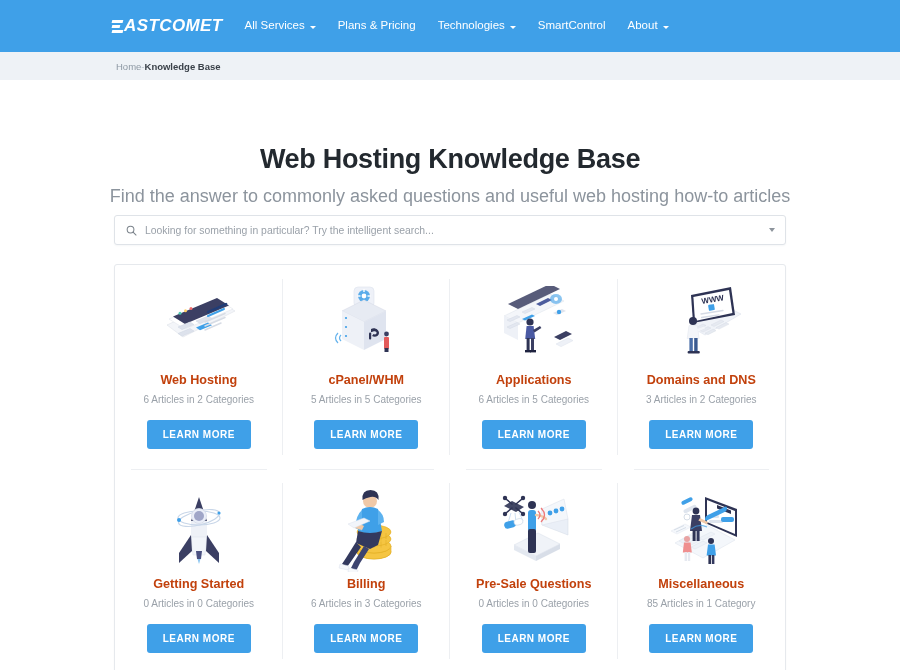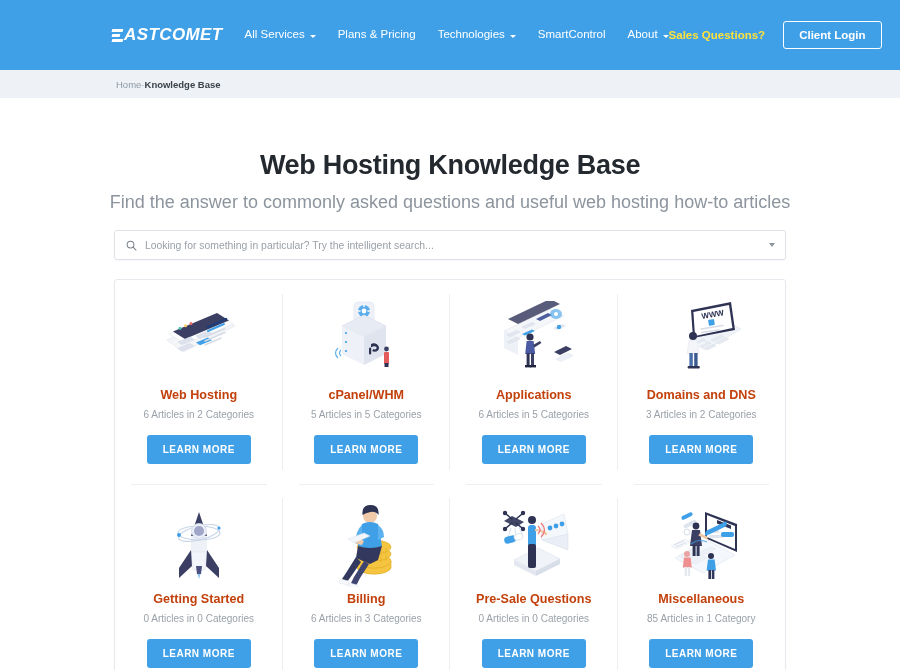--- a/index.html
+++ b/index.html
@@ -5,21 +5,21 @@
   * { box-sizing: border-box; margin: 0; padding: 0; }
   html, body {
     width: 900px; height: 670px;
     font-family: "Liberation Sans", sans-serif;
     background: #ffffff;
     overflow: hidden;
   }
 
   
   .header {
-    height: 70px;
+    height: 52px;
     background: #3fa0e8;
     display: flex;
     align-items: center;
     padding: 0 110px 0 112px;
     position: relative;
   }
   .logo {
     color: #ffffff;
     font-weight: 800;
     font-size: 17px;
@@ -105,37 +105,38 @@
     font-size: 9.5px;
   }
   .crumb-home { color: #8e99a4; cursor: pointer; }
   .crumb-sep  { color: #b5bec7; }
   .crumb-cur  { color: #3a4149; font-weight: 700; }
 
   
   .hero {
     text-align: center;
     padding-top: 52px;
+    margin-top: 12px;
   }
   .hero h1 {
     font-size: 27px;
     font-weight: 800;
     color: #23292f;
     letter-spacing: -0.3px;
   }
   .hero p {
     font-size: 18px;
     color: #8c949d;
     margin-top: 11px;
   }
 
   
   .search-wrap {
     width: 672px;
-    margin: 17px auto 0;
+    margin: 8px auto 0;
     border-radius: 14px;
   }
   .search-box {
     height: 30px;
     border: 1px solid #dfe3e8;
     border-radius: 3px;
     background: #ffffff;
     display: flex;
     align-items: center;
     padding: 0 10px 0 11px;
@@ -249,24 +250,20 @@
     </div>
     <div class="nav-item">
       <span>SmartControl</span>
     </div>
     <div class="nav-item">
       <span>About</span>
       <i class="caret"></i>
     </div>
   </div>
 
-  <div class="header-right">
-    <span class="sales-link">Sales Questions?</span>
-    <button class="login-btn">Client Login</button>
-  </div>
 </div>
 
 <div class="breadcrumb-bar">
   <span class="crumb-home">Home</span>
   <span class="crumb-sep">-</span>
   <span class="crumb-cur">Knowledge Base</span>
 </div>
 
 <div class="hero">
   <h1>Web Hosting Knowledge Base</h1>

